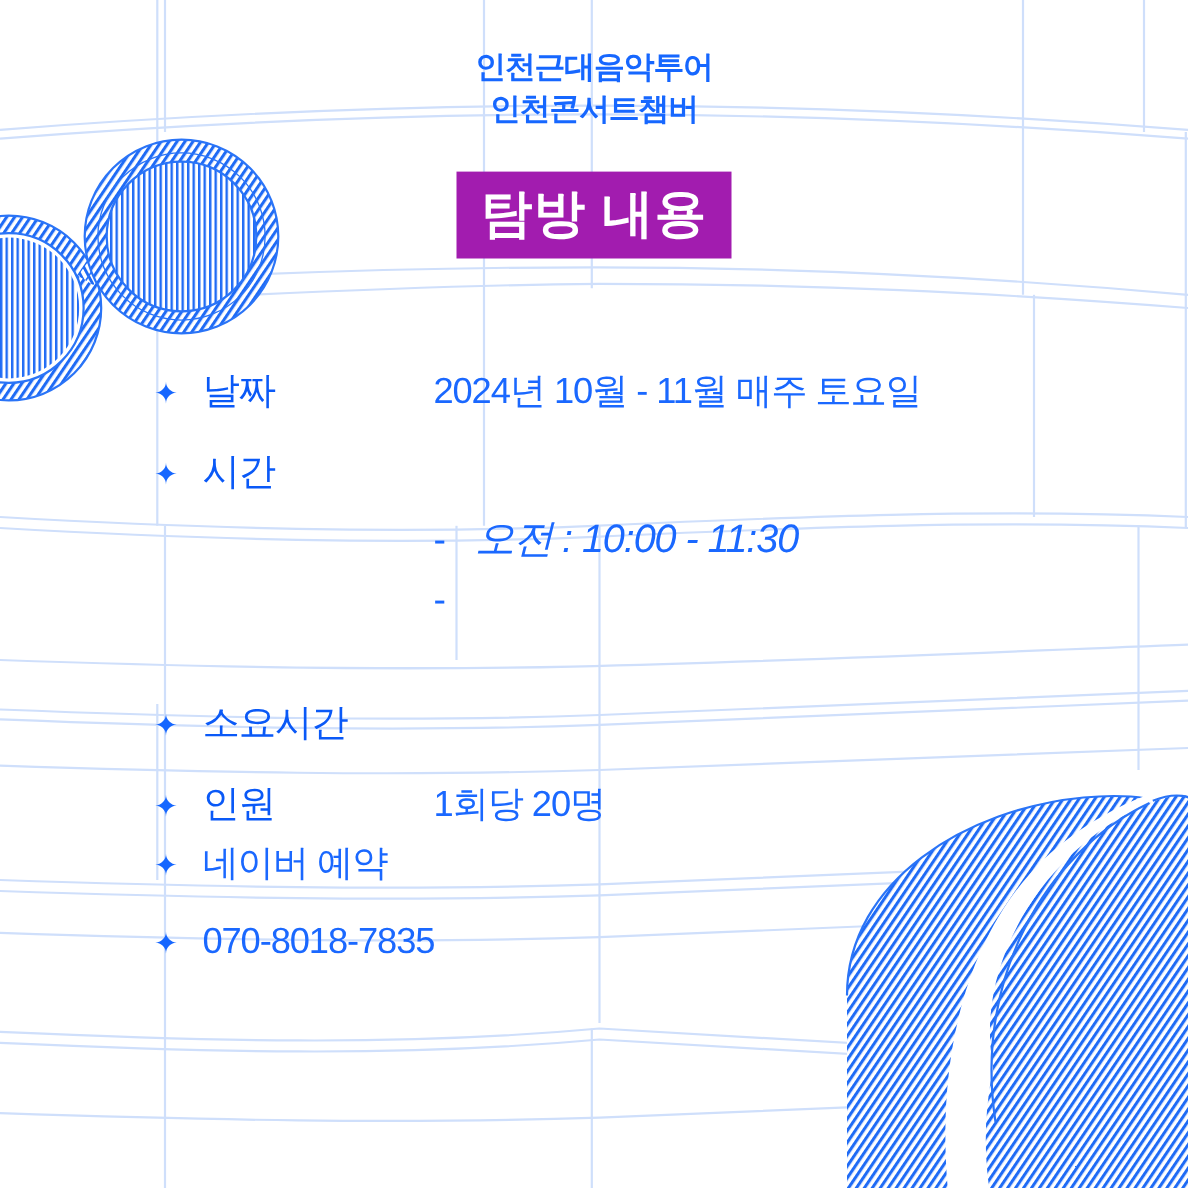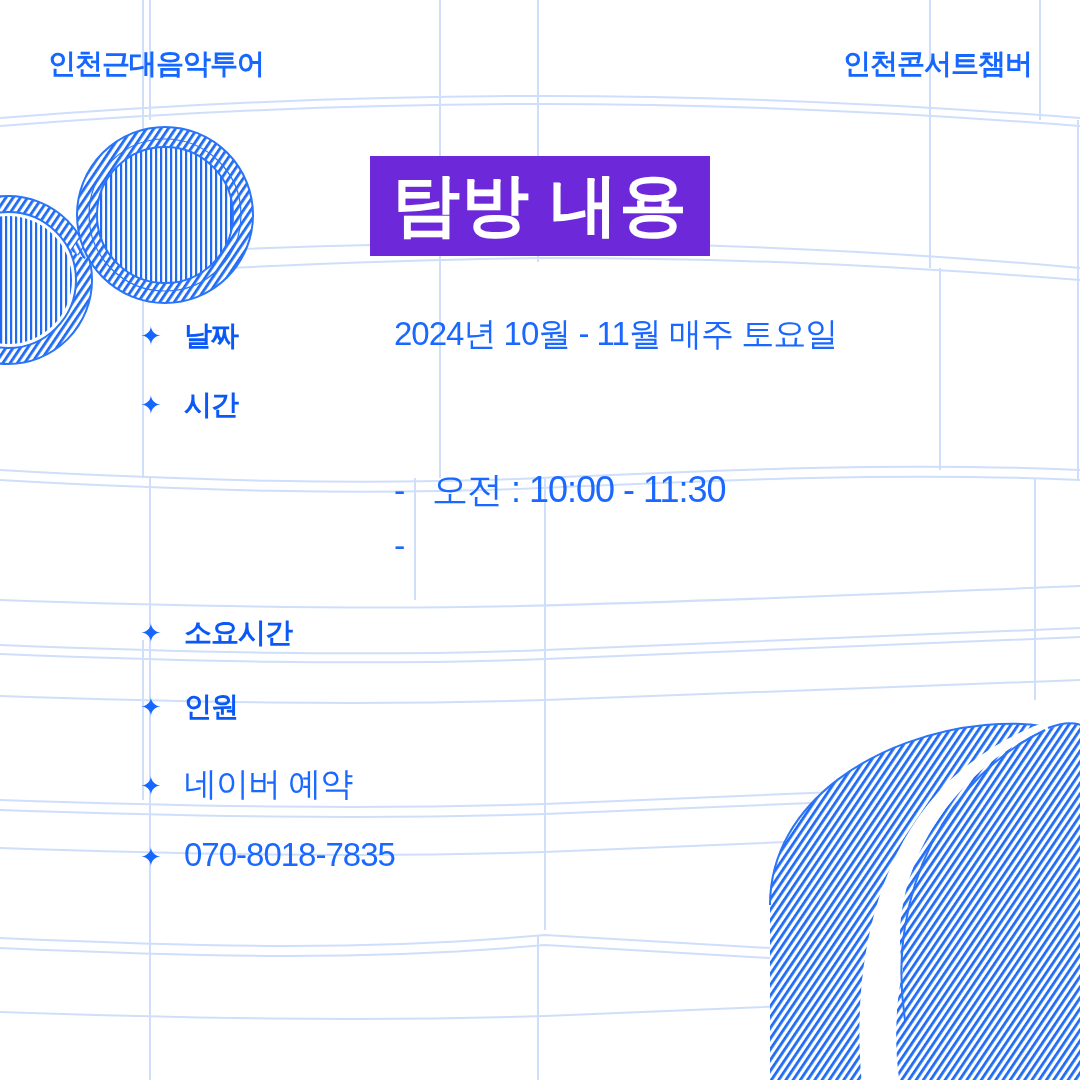--- a/index.html
+++ b/index.html
@@ -28,40 +28,41 @@
   
   .brand-row {
     position:absolute;
     top:42px; left:0; right:0;
     height:44px;
     padding:0 48px;
     display:flex;
     align-items:center;
     justify-content:space-between;
     z-index:5;
+    flex-direction:column;
   }
   .brand {
     font-size:28px;
     font-weight:bold;
     color:#1667ff;
     letter-spacing:-1px;
     white-space:nowrap;
   }
 
   
   .title-wrap {
     position:absolute;
     top:156px; left:0; right:0;
     display:flex; justify-content:center;
     z-index:5;
   }
   .title-block {
-    background:#6d28d9;
+    background:#a21caf;
     color:#ffffff;
-    font-size:68px;
+    font-size:47px;
     font-weight:bold;
     letter-spacing:1px;
     line-height:1;
     padding:14px 22px 18px 22px;
     white-space:nowrap;
   }
 
   
   .info-table {
     position:absolute;
@@ -81,24 +82,25 @@
     color:#1667ff;
     font-size:26px;
     line-height:1;
     text-align:left;
     padding-top:2px;
   }
   .label {
     width:210px;
     flex:0 0 210px;
     color:#0a59f7;
-    font-size:28px;
-    font-weight:bold;
+    font-size:34px;
+    font-weight:normal;
     letter-spacing:-1px;
     white-space:nowrap;
+    margin-top:20px;
   }
   .value {
     flex:1 1 auto;
     color:#1a68ff;
     font-size:33px;
     font-weight:400;
     letter-spacing:-1px;
     white-space:nowrap;
   }
 
@@ -113,20 +115,21 @@
   .sub-dash {
     flex:0 0 38px;
     color:#1a68ff;
     font-size:34px;
   }
   .sub-text {
     color:#1a68ff;
     font-size:36px;
     letter-spacing:-1px;
     white-space:nowrap;
+    font-style:italic;
   }
 
   .gap-sm { height:18px; }
 </style>
 </head>
 <body>
 
 <div id="poster">
 
   <svg id="bg-layer" viewBox="0 0 1080 1080" xmlns="http://www.w3.org/2000/svg">
@@ -295,20 +298,21 @@
     <div class="gap-sm"></div>
 
     <div class="info-row">
       <span class="bullet">✦</span>
       <span class="label">소요시간</span>
     </div>
 
     <div class="info-row">
       <span class="bullet">✦</span>
       <span class="label">인원</span>
+      <span class="value">1회당 20명</span>
     </div>
 
     <div class="info-row">
       <span class="bullet">✦</span>
       <span class="value">네이버 예약</span>
     </div>
 
     <div class="info-row">
       <span class="bullet">✦</span>
       <span class="value">070-8018-7835</span>

